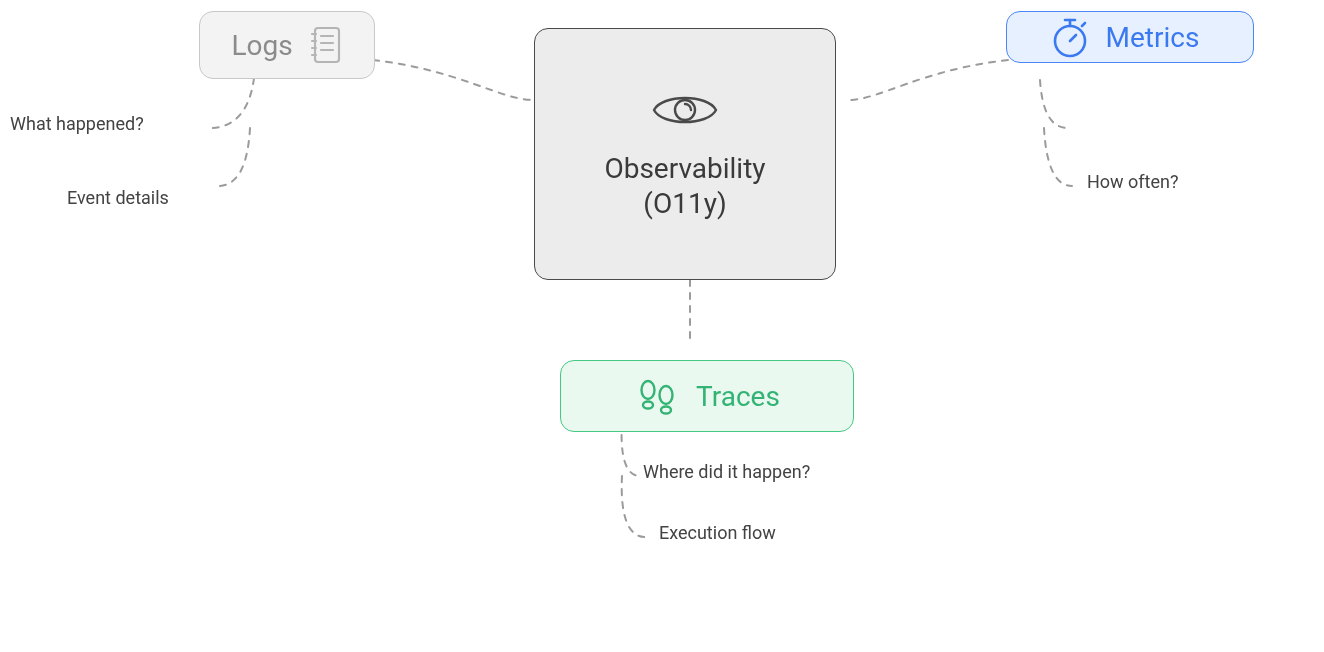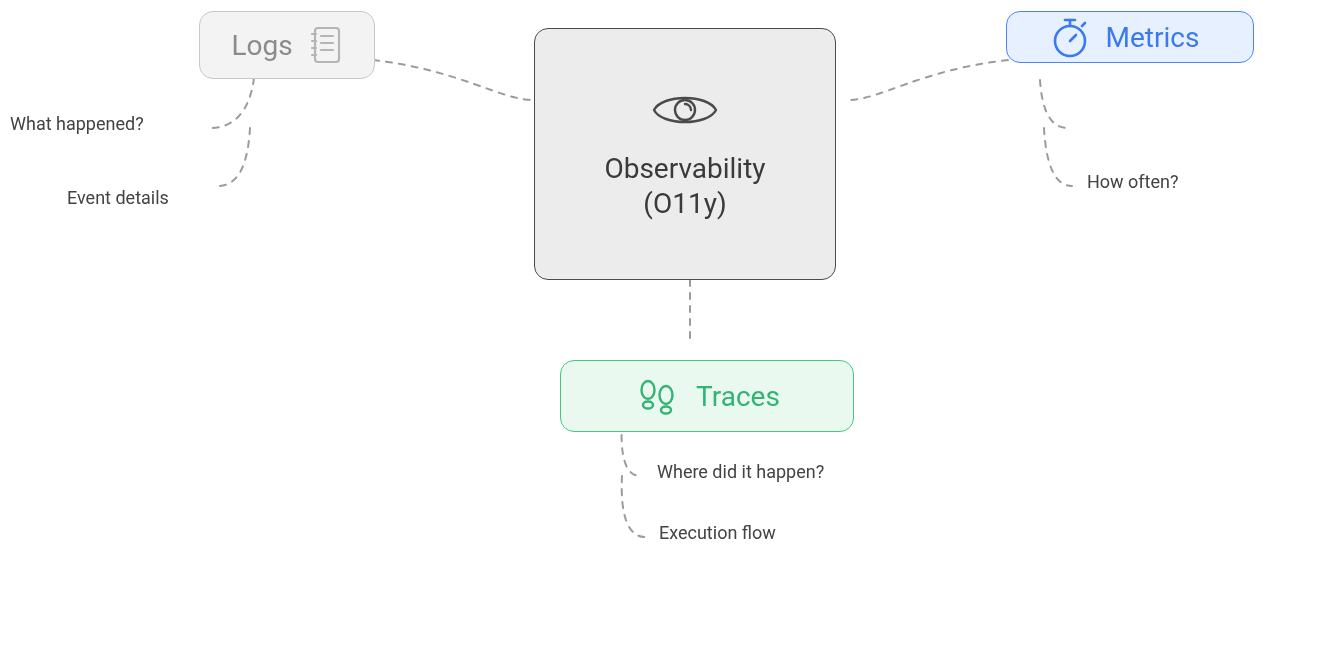--- a/index.html
+++ b/index.html
@@ -145,16 +145,16 @@
       <svg width="46" height="42" viewBox="0 0 46 42" fill="none" stroke="#33b374" stroke-width="2.4" stroke-linecap="round" stroke-linejoin="round">
         <ellipse cx="14" cy="15" rx="6.5" ry="9"></ellipse>
         <ellipse cx="14" cy="30" rx="5" ry="3.5"></ellipse>
         <ellipse cx="32" cy="20" rx="6.5" ry="9"></ellipse>
         <ellipse cx="32" cy="35" rx="5" ry="3.5"></ellipse>
       </svg>
     </span>
     <span>Traces</span>
   </div>
 
-  <div class="annotation" style="left:657px; top:461px;">Where did it happen?</div>
+  <div class="annotation" style="left:643px; top:461px;">Where did it happen?</div>
   <div class="annotation" style="left:659px; top:522px;">Execution flow</div>
 
 </div>
 
 </body></html>

